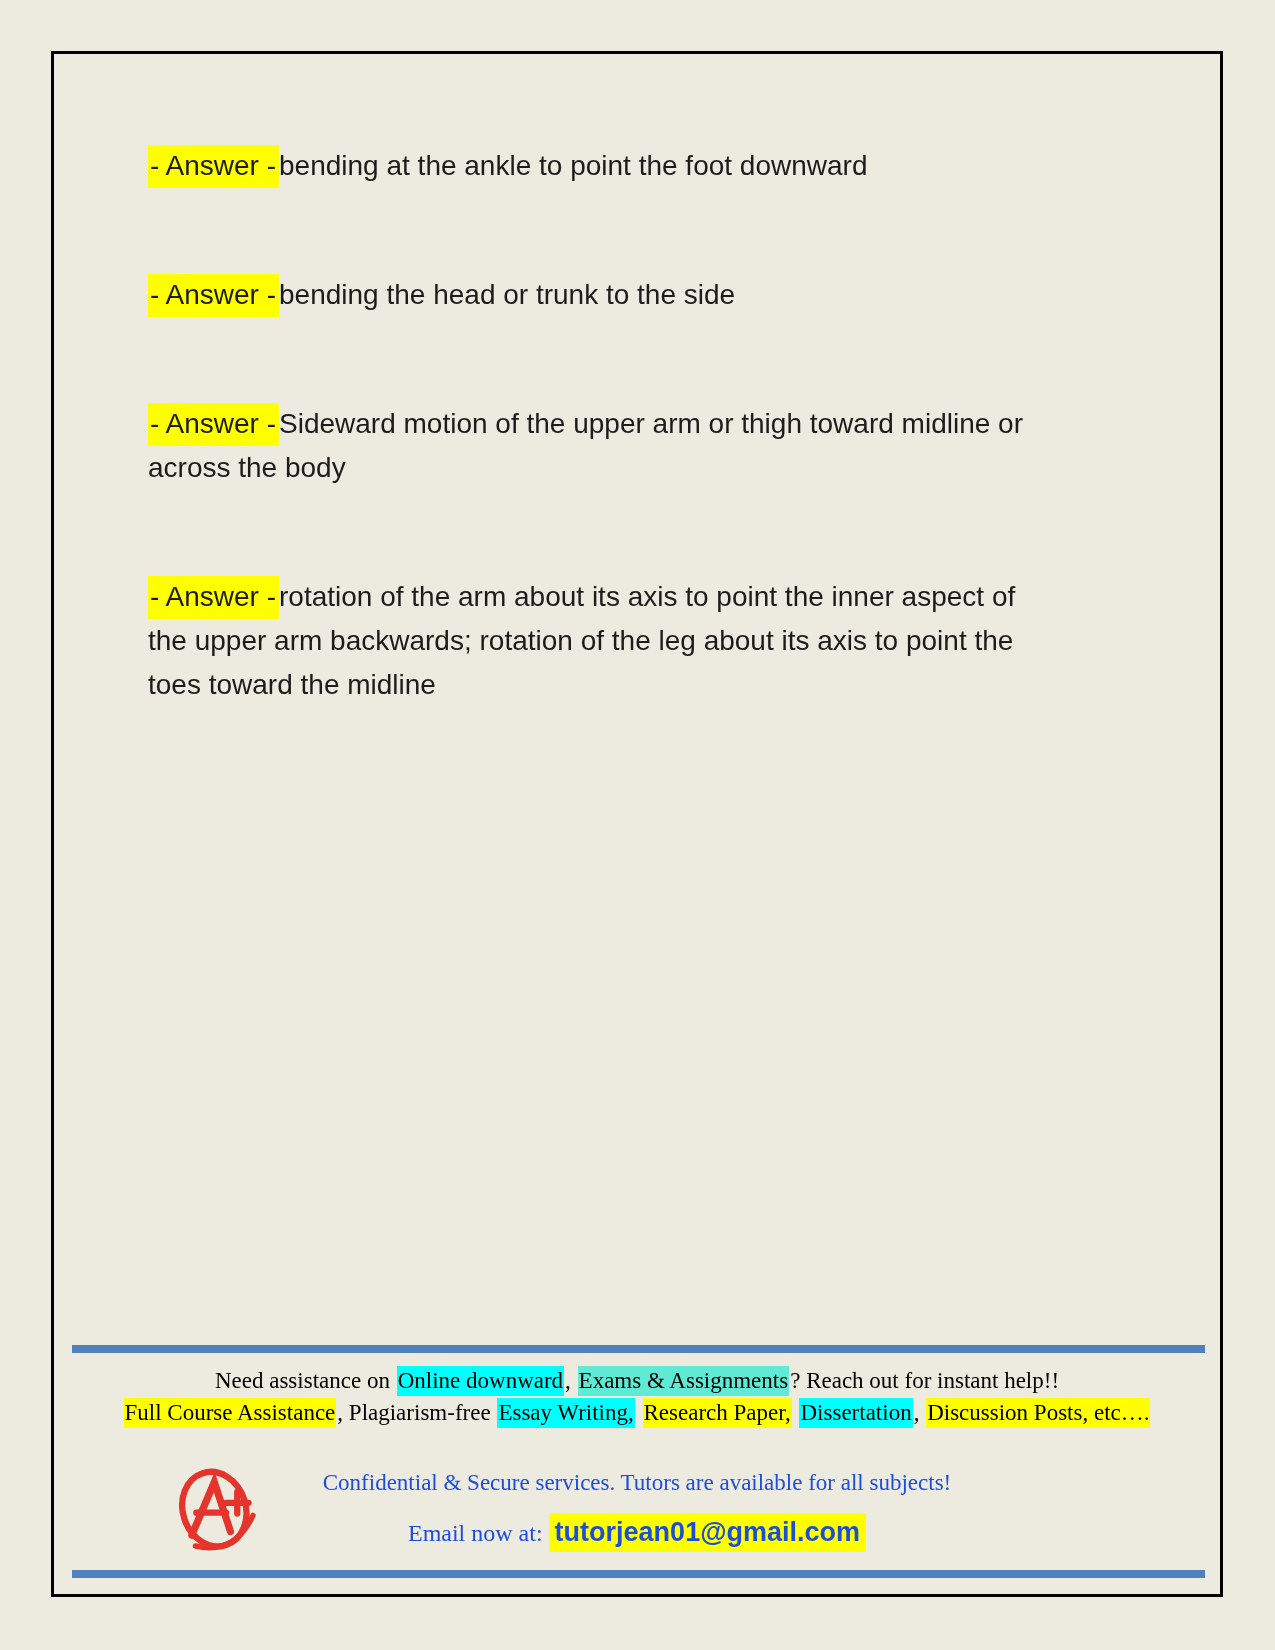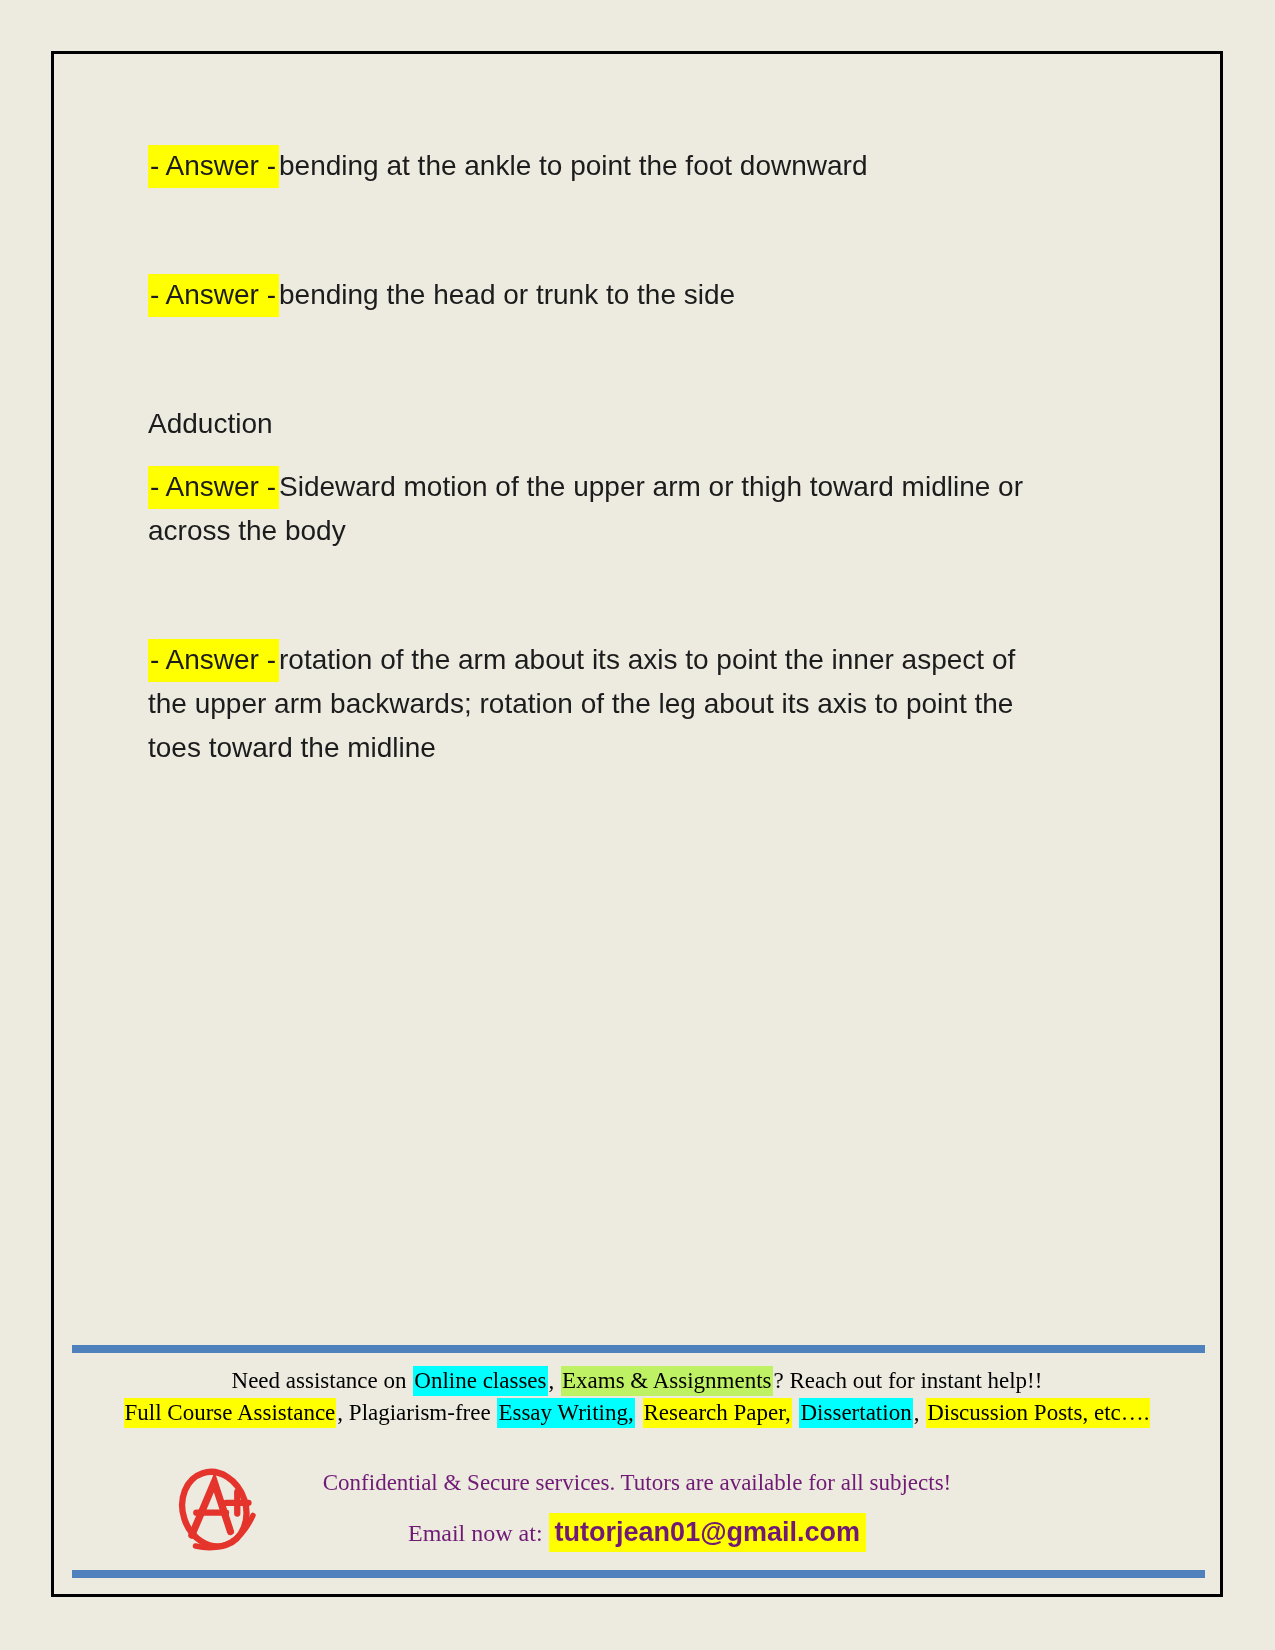--- a/index.html
+++ b/index.html
@@ -32,21 +32,21 @@
   .ad-line{
     position:absolute;left:0;right:0;margin:0;
     text-align:center;white-space:nowrap;
     font-family:"Liberation Serif",serif;font-size:23px;line-height:30px;color:#000;
   }
   .ad-line1{top:1312px;}
   .ad-line2{top:1344px;}
   .ad-line .seg{padding:2px 1px 3px 1px;}
   .contact{
     position:absolute;left:0;right:0;top:1414px;margin:0;
-    text-align:center;color:#701a75;
+    text-align:center;color:#1d4ed8;
   }
   .confidential{
     margin:0 0 8px 0;
     font-family:"Liberation Serif",serif;font-size:23px;line-height:30px;
   }
   .email-line{
     margin:16px;
     font-family:"Liberation Serif",serif;font-size:24px;line-height:36px;
   }
   .email{
@@ -67,36 +67,35 @@
 
       <p class="answer"><span class="ans-prefix" style="background-color: rgb(255, 255, 0);">- Answer -</span><span class="ans-body">bending at the ankle to point the foot downward</span></p>
     </section>
 
     <section>
       <p class="answer"><span class="ans-prefix" style="background-color: rgb(255, 255, 0);">- Answer -</span><span class="ans-body">bending the head or trunk to the side</span></p>
     </section>
 
 
     <section>
-      <p class="term">Adduction</p>
       <p class="answer"><span class="ans-prefix" style="background-color: rgb(255, 255, 0);">- Answer -</span><span class="ans-body">Sideward motion of the upper arm or thigh toward midline or
 across the body</span></p>
     </section>
 
     <section>
       <p class="answer"><span class="ans-prefix" style="background-color: rgb(255, 255, 0);">- Answer -</span><span class="ans-body">rotation of the arm about its axis to point the inner aspect of
 the upper arm backwards; rotation of the leg about its axis to point the
 toes toward the midline</span></p>
     </section>
 
   </div>
 
   <div class="rule rule-top" style="background-color: rgb(79, 129, 189);"></div>
 
-  <p class="ad-line ad-line1"><span class="seg">Need assistance on </span><span class="seg" style="background-color: rgb(0, 255, 255);">Online classes</span><span class="seg">, </span><span class="seg" style="background-color: #bef264;">Exams &amp; Assignments</span><span class="seg">? Reach out for instant help!!</span></p>
+  <p class="ad-line ad-line1"><span class="seg">Need assistance on </span><span class="seg" style="background-color: rgb(0, 255, 255);">Online downward</span><span class="seg">, </span><span class="seg" style="background-color: #5eead4;">Exams &amp; Assignments</span><span class="seg">? Reach out for instant help!!</span></p>
 
   <p class="ad-line ad-line2"><span class="seg" style="background-color: rgb(255, 255, 0);">Full Course Assistance</span><span class="seg">, Plagiarism-free </span><span class="seg" style="background-color: rgb(0, 255, 255);">Essay Writing,</span><span class="seg"> </span><span class="seg" style="background-color: rgb(255, 255, 0);">Research Paper,</span><span class="seg"> </span><span class="seg" style="background-color: rgb(0, 255, 255);">Dissertation</span><span class="seg">, </span><span class="seg" style="background-color: rgb(255, 255, 0);">Discussion Posts, etc….</span></p>
 
   <div class="contact">
     <svg class="logo" viewBox="0 0 100 100" aria-hidden="true">
       <g fill="none" stroke="#e4342b" stroke-linecap="round">
         <ellipse cx="47" cy="49" rx="35" ry="42" stroke-width="7" transform="rotate(-18 47 49)"></ellipse>
         <path d="M 26 90 Q 70 100 90 56" stroke-width="6"></path>
         <path d="M 22 78 L 47 19 L 65 74" stroke-width="8"></path>
         <path d="M 27 53 L 60 53" stroke-width="7"></path>

